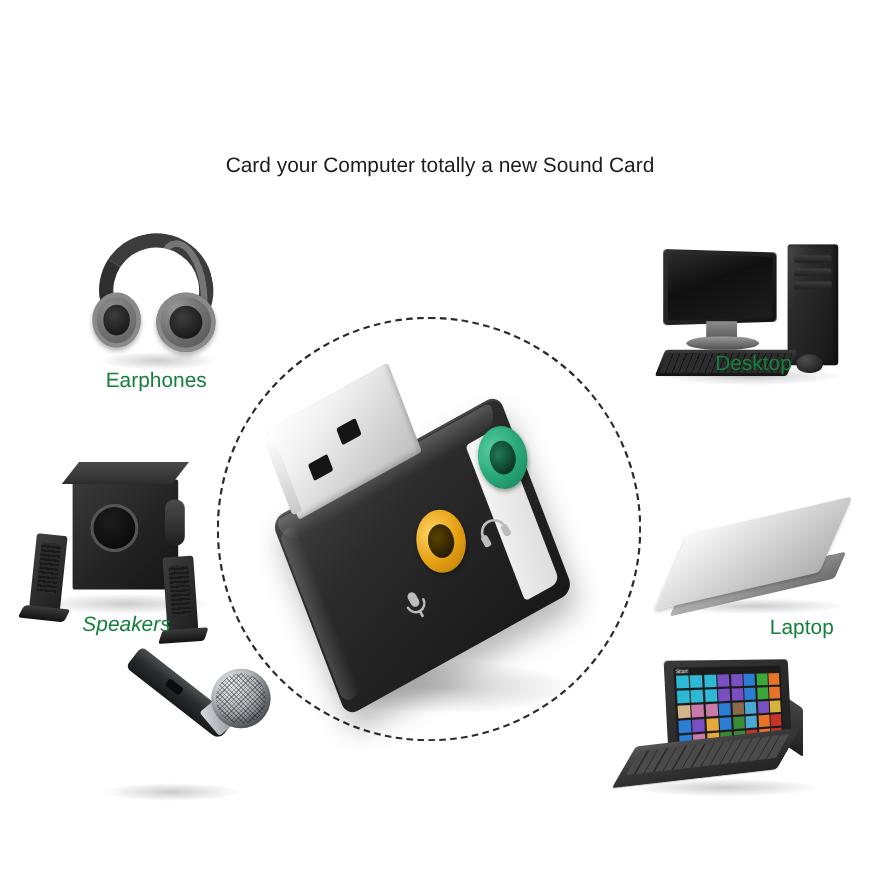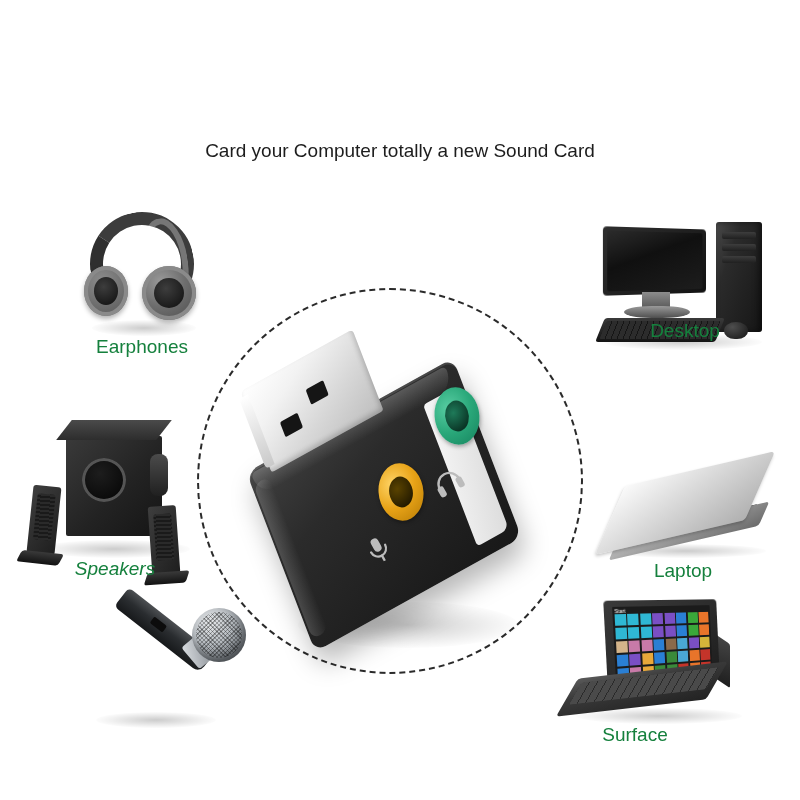--- a/index.html
+++ b/index.html
@@ -434,21 +434,21 @@
     <div class="mouse"></div>
   </div>
   <div class="caption" style="left:590px;top:320px;width:190px;">Desktop</div>
 
   <div class="item" id="laptop" style="left:600px;top:470px;width:180px;height:92px;">
     <div class="shadow-ellipse" style="left:6px;top:74px;width:160px;height:14px;"></div>
     <div class="gap"></div>
     <div class="base"></div>
     <div class="lid"></div>
   </div>
-  <div class="caption" style="left:588px;top:560px;width:190px;">Laptop</div>
+  <div class="caption" style="left:568px;top:560px;width:190px;text-align:right;">Laptop</div>
 
   <div class="item" id="surface" style="left:572px;top:600px;width:190px;height:124px;">
     <div class="shadow-ellipse" style="left:4px;top:108px;width:166px;height:16px;"></div>
     <div class="kick"></div>
     <div class="tab">
       <span class="start">Start</span>
       <div class="scr" id="surface-tiles">
           <i style="background: rgb(47, 184, 212);"></i>
           <i style="background: rgb(47, 184, 212);"></i>
           <i style="background: rgb(47, 184, 212);"></i>
@@ -488,15 +488,14 @@
           <i style="background: rgb(58, 138, 58);"></i>
           <i style="background: rgb(196, 52, 42);"></i>
           <i style="background: rgb(232, 116, 42);"></i>
           <i style="background: rgb(196, 52, 42);"></i>
         </div>
     </div>
     <div class="kbd">
         <span class="keys"></span>
       </div>
   </div>
-  <div class="caption" style="left:540px;top:724px;width:190px;">Surface</div>
 
 </div>
 
 </body></html>

